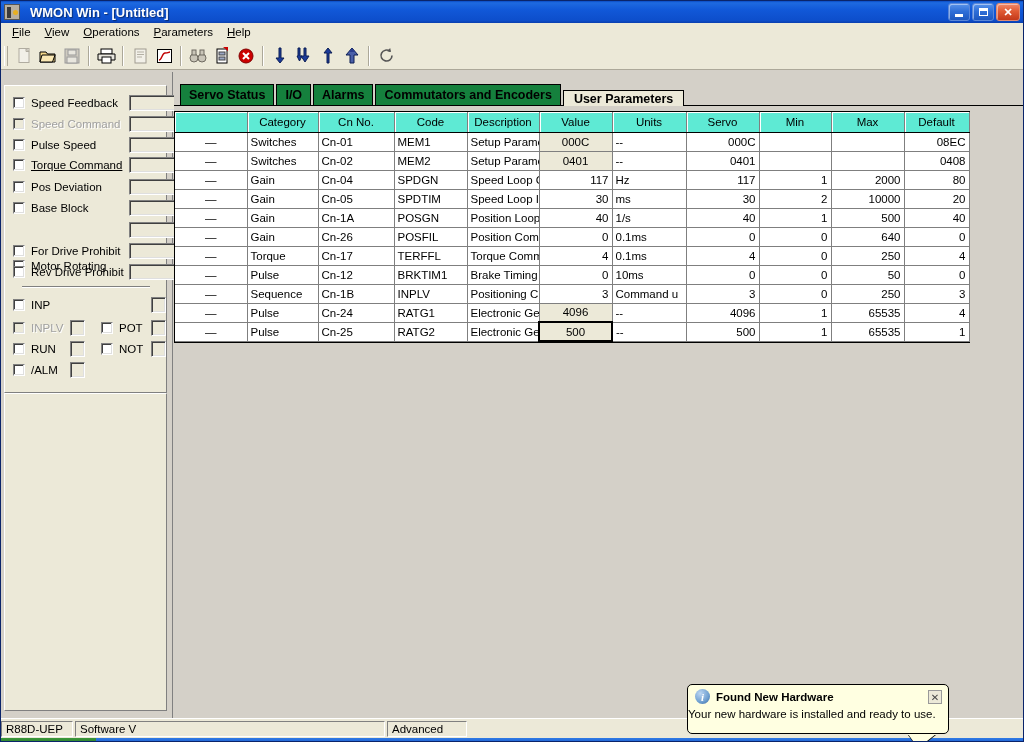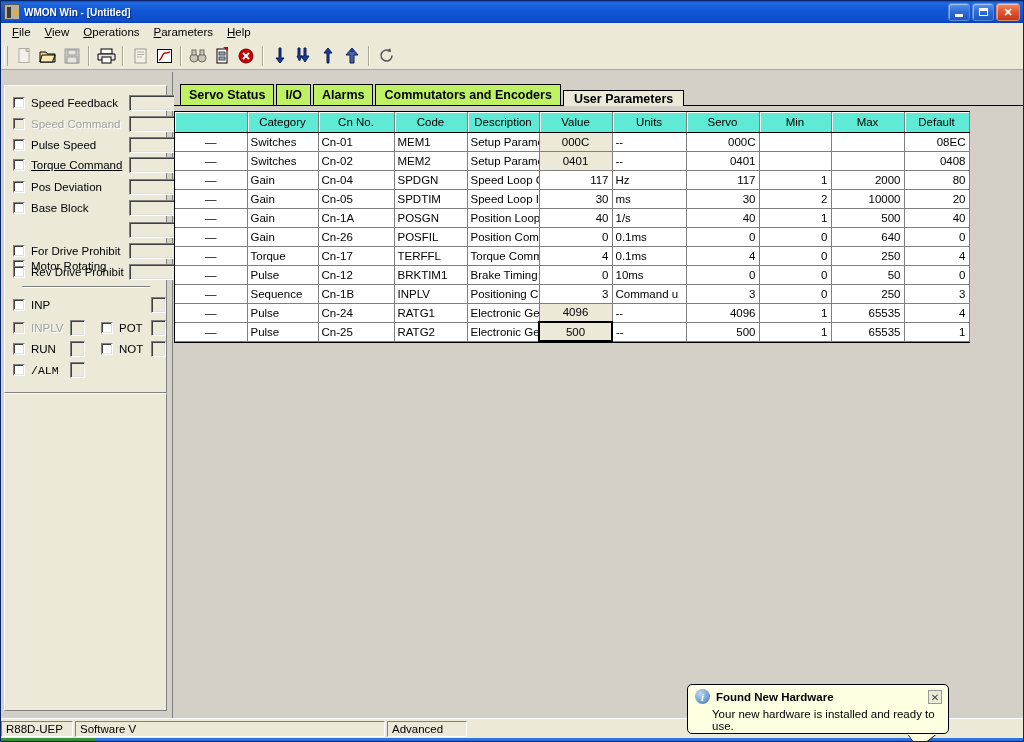--- a/index.html
+++ b/index.html
@@ -45,23 +45,24 @@
   .title-icon::after {
     content: "";
     position: absolute; left: 8px; top: 5px;
     width: 5px; height: 5px;
     border-radius: 50%;
     background: #e8b020;
   }
   .title-text {
     color: #fff;
     font-weight: bold;
-    font-size: 10px;
+    font-size: 13px;
     text-shadow: 1px 1px 1px rgba(0,0,0,.45);
     white-space: nowrap;
+    margin-left: 6px;
   }
   .title-text .untitled { font-weight: bold; }
   .title-buttons {
     position: absolute; right: 3px; top: 2px;
     display: flex; gap: 2px;
   }
   .tbtn {
     width: 22px; height: 18px;
     border: 1px solid #5b87d8;
     border-radius: 3px;
@@ -195,21 +196,21 @@
     background: #d4d0c8;
   }
   .tabstrip {
     position: absolute; left: 0; top: 9px;
     height: 24px;
     display: flex; align-items: flex-end;
     padding-left: 6px;
   }
   .tab {
     height: 21px;
-    background: #bef264;
+    background: #15803d;
     border: 1px solid #000;
     border-bottom: none;
     display: flex; align-items: center;
     padding: 0 8px;
     margin-right: 2px;
     font-size: 12.5px;
     font-weight: bold;
     color: #000;
     cursor: pointer;
     position: relative;
@@ -345,21 +346,21 @@
   .balloon-close {
     position: absolute; right: 6px; top: 5px;
     width: 14px; height: 14px;
     border: 1px solid #999;
     background: #ece9d8;
     display: flex; align-items:center; justify-content:center;
     font-size: 10px; color:#444;
     cursor: pointer;
   }
   .balloon-body {
-    padding: 4px 8px 0 24px;
+    padding: 4px 8px 0 0;
     font-size: 11.5px;
     color: #000;
   }
   .balloon-tail {
     position: absolute;
     left: 220px; top: 49px;
     width: 0; height: 0;
     border-left: 10px solid transparent;
     border-right: 18px solid transparent;
     border-top: 14px solid #ffffe1;
@@ -576,21 +577,21 @@
             <span class="chk"></span>
             <span class="chklabel">RUN</span>
           </div>
         <div class="valbox" style="left:65px; top:255px; width:15px;"></div>
         <div class="chkrow" style="top:255px; left:96px;">
             <span class="chk"></span>
             <span class="chklabel">NOT</span>
           </div>
         <div class="valbox" style="left:146px; top:255px; width:15px;"></div>
 
-        <div class="chkrow" style="top:276px;font-family:Liberation Mono, monospace;">
+        <div class="chkrow" style="top:276px;">
             <span class="chk"></span>
             <span class="chklabel">/ALM</span>
           </div>
         <div class="valbox" style="left:65px; top:276px; width:15px;"></div>
       </div>
       <div class="side-panel2"></div>
     </div>
 
     <div class="content">
       <div class="tabstrip">

